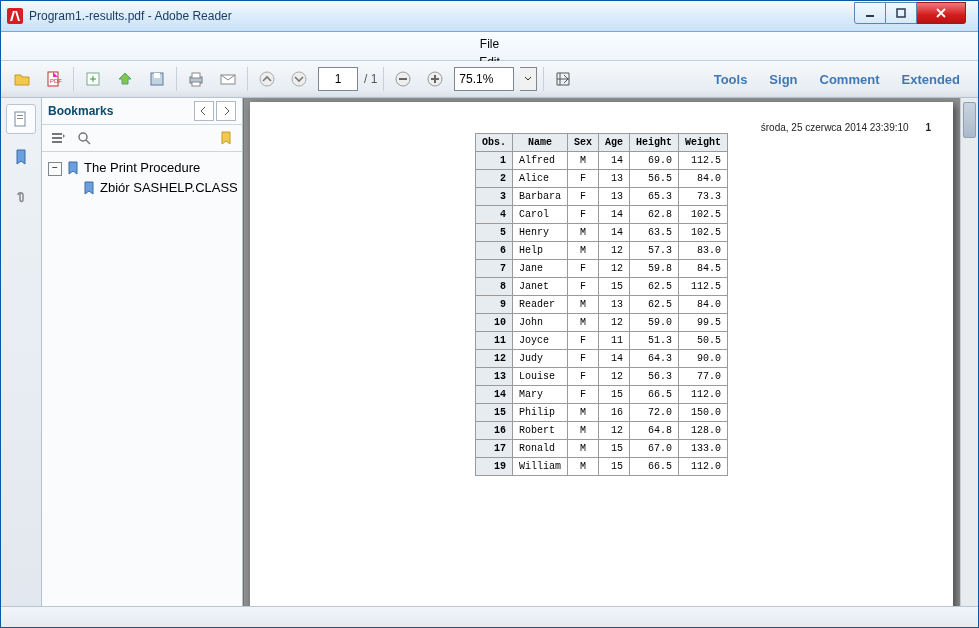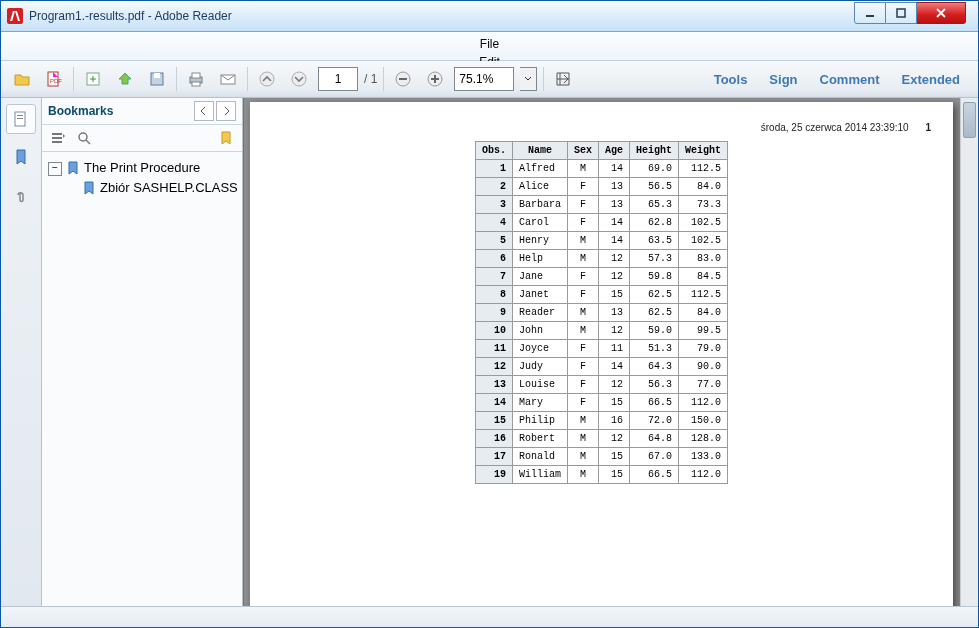--- a/index.html
+++ b/index.html
@@ -45,21 +45,21 @@
   .bm-tree{flex:1;overflow:auto;padding:6px 4px;}
   .tree-row{display:flex;align-items:flex-start;gap:4px;padding:2px 0 2px 2px;cursor:default;font-size:13px;line-height:16px;}
   .tree-row.indent{padding-left:36px;}
   .tree-toggle{width:12px;height:12px;border:1px solid #7d8790;font-size:10px;line-height:10px;text-align:center;flex:none;margin-top:2px;}
   .bm-icon{width:14px;height:14px;flex:none;margin-top:1px;}
   .bm-icon svg{width:14px;height:14px;display:block;}
   .doc-viewport{flex:1;background:#8d8f91;position:relative;overflow:hidden;border-left:1px solid #6f7478;}
   .scroll-v{position:absolute;right:0;top:0;bottom:0;width:17px;background:#e9ecef;border-left:1px solid #c6ccd2;}
   .scroll-thumb{position:absolute;left:2px;right:2px;top:4px;height:34px;background:linear-gradient(#c9d4df,#aab9c9);border:1px solid #8fa0b2;border-radius:2px;}
   .page{position:absolute;top:4px;left:6px;right:25px;background:#fff;box-shadow:3px 3px 8px rgba(0,0,0,.5);padding:20px 22px;height:580px;box-sizing:border-box;font-family:Arial,sans-serif;}
-  .page-head{text-align:right;font-size:10px;color:#222;margin-bottom:8px;}
+  .page-head{text-align:right;font-size:10px;color:#222;}
   .page-head .pn{margin-left:14px;font-weight:bold;}
   .data-table{border-collapse:collapse;margin:0 auto;font-size:10px;font-family:Liberation Mono, monospace;}
   .data-table th,.data-table td{border:1px solid #9a9a9a;padding:3px 6px;}
   .data-table th{background:#e7ecf1;font-weight:bold;text-align:center;}
   .obs-cell{text-align:right;font-weight:bold;background:#e7ecf1;}
   .name-cell{text-align:left;}
   .c-cell{text-align:center;}
   .num-cell{text-align:right;}
   .statusbar{height:20px;background:linear-gradient(#f1f5f9,#e4ebf2);border-top:1px solid #b9c5d0;}
 </style>
@@ -384,21 +384,21 @@
                 <td class="num-cell">12</td>
                 <td class="num-cell">59.0</td>
                 <td class="num-cell">99.5</td>
               </tr>
               <tr>
                 <td class="obs-cell">11</td>
                 <td class="name-cell">Joyce</td>
                 <td class="c-cell">F</td>
                 <td class="num-cell">11</td>
                 <td class="num-cell">51.3</td>
-                <td class="num-cell">79.0</td>
+                <td class="num-cell">50.5</td>
               </tr>
               <tr>
                 <td class="obs-cell">12</td>
                 <td class="name-cell">Judy</td>
                 <td class="c-cell">F</td>
                 <td class="num-cell">14</td>
                 <td class="num-cell">64.3</td>
                 <td class="num-cell">90.0</td>
               </tr>
               <tr>

